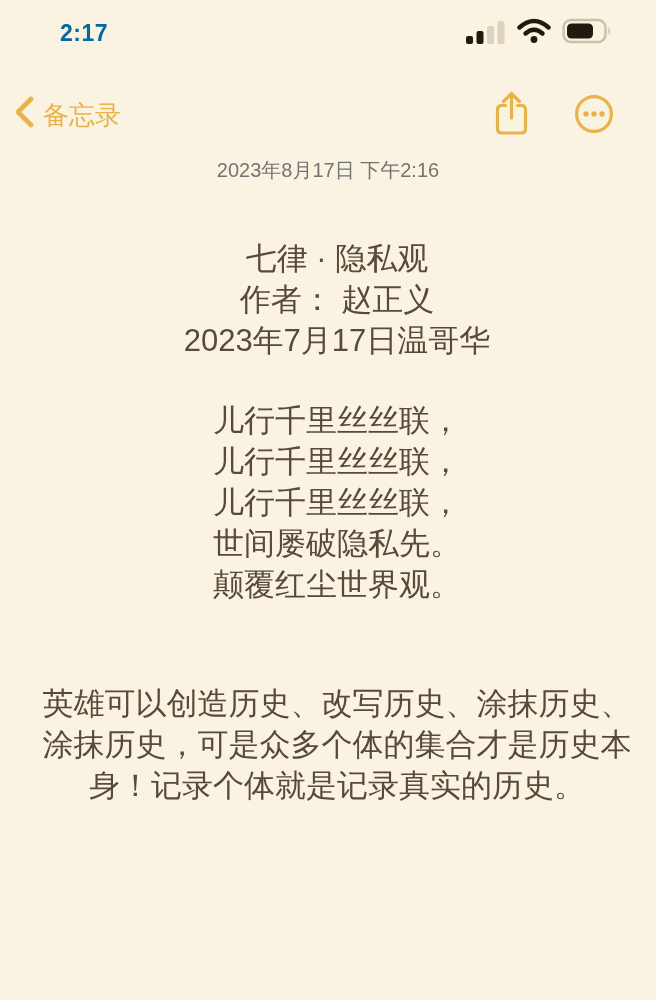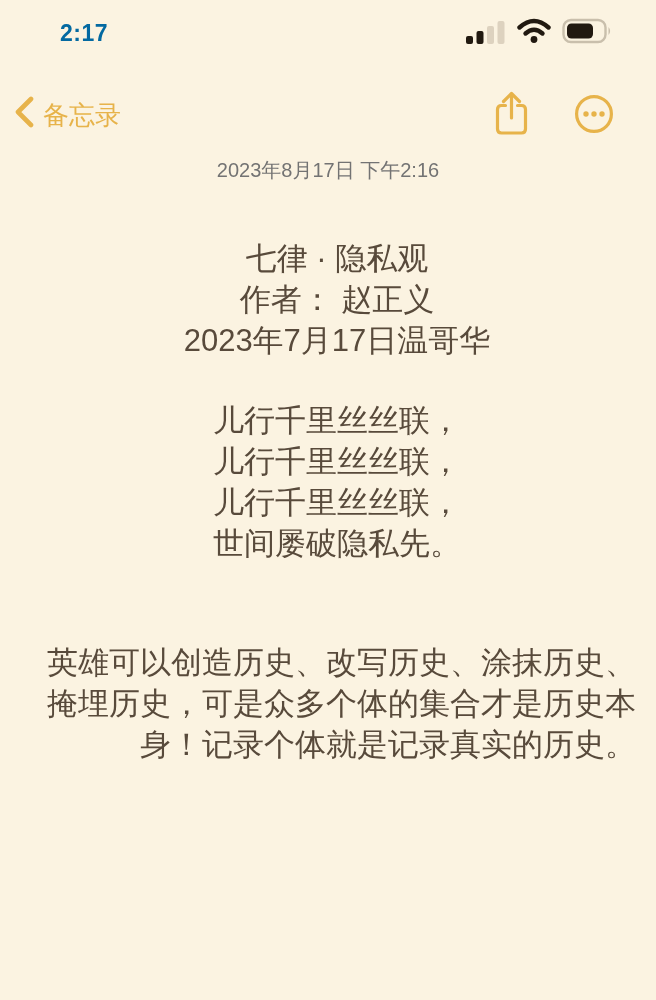--- a/index.html
+++ b/index.html
@@ -84,21 +84,21 @@
   .note-body {
     margin-top: 56px;
     padding: 0 20px 0 38px;
     font-size: 31px;
     line-height: 41px;
     color: #584a3b;
   }
   .center-line { text-align: center; }
   .spacer-one  { height: 39px; }
   .spacer-two  { height: 78px; }
-  .para-line   { text-align: right; }
+  .para-line   { text-align: center; }
 </style>
 </head>
 <body>
 
 <div class="screen">
 
   <div class="status-bar">
     <span class="status-time">2:17</span>
     <div class="status-icons">
       <span>
@@ -164,22 +164,23 @@
       <div class="center-line">七律 · 隐私观</div>
       <div class="center-line">作者： 赵正义</div>
       <div class="center-line">2023年7月17日温哥华</div>
 
       <div class="spacer-one"></div>
 
       <div class="center-line">儿行千里丝丝联，</div>
       <div class="center-line">儿行千里丝丝联，</div>
       <div class="center-line">儿行千里丝丝联，</div>
       <div class="center-line">世间屡破隐私先。</div>
+      <div class="center-line">颠覆红尘世界观。</div>
 
       <div class="spacer-two"></div>
 
       <div class="para-line">英雄可以创造历史、改写历史、涂抹历史、</div>
-      <div class="para-line">掩埋历史，可是众多个体的集合才是历史本</div>
+      <div class="para-line">涂抹历史，可是众多个体的集合才是历史本</div>
       <div class="para-line">身！记录个体就是记录真实的历史。</div>
     </div>
   </div>
 
 </div>
 
 </body></html>

